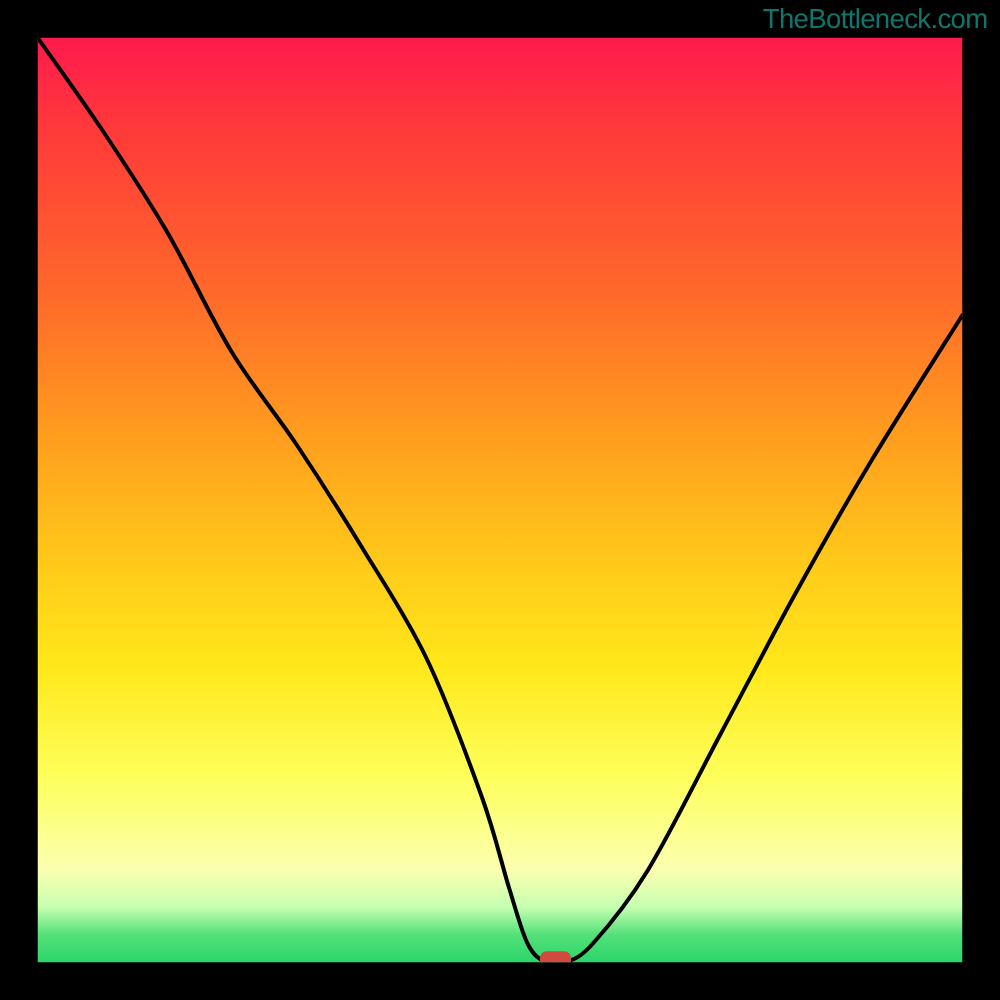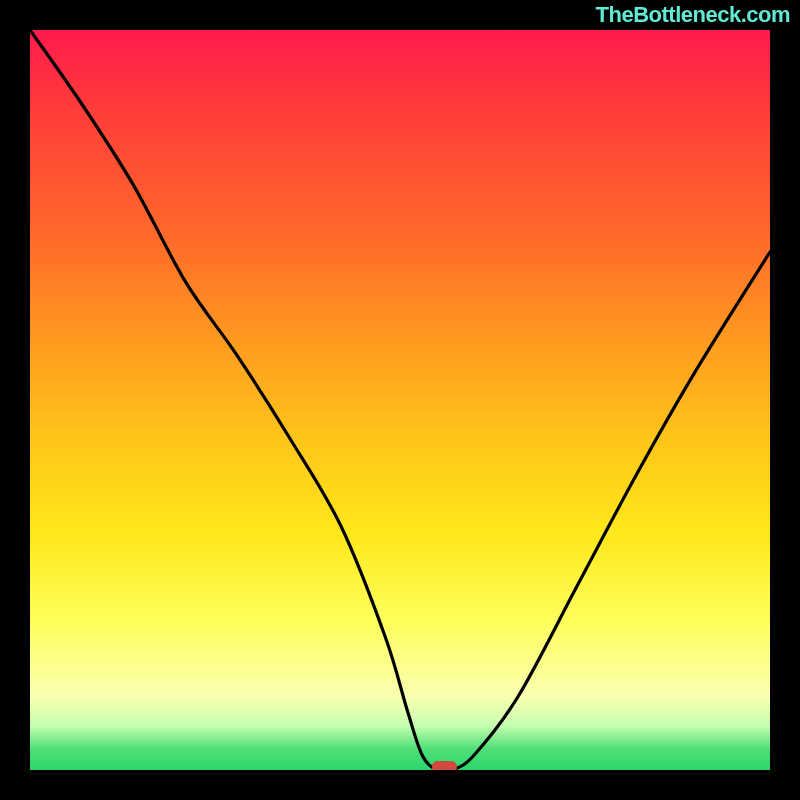--- a/index.html
+++ b/index.html
@@ -14,23 +14,23 @@
   .frame {
     position: relative;
     width: 800px;
     height: 800px;
     background: #000;
   }
   .watermark {
     position: absolute;
     top: 2px;
     right: 10px;
-    color: #5eead4;
+    color: #0f766e;
     font-size: 22px;
-    font-weight: bold;
+    font-weight: normal;
     letter-spacing: -0.5px;
     z-index: 10;
   }
   .plot-area {
     position: absolute;
     left: 30px;
     top: 30px;
     width: 740px;
     height: 740px;
     overflow: hidden;

